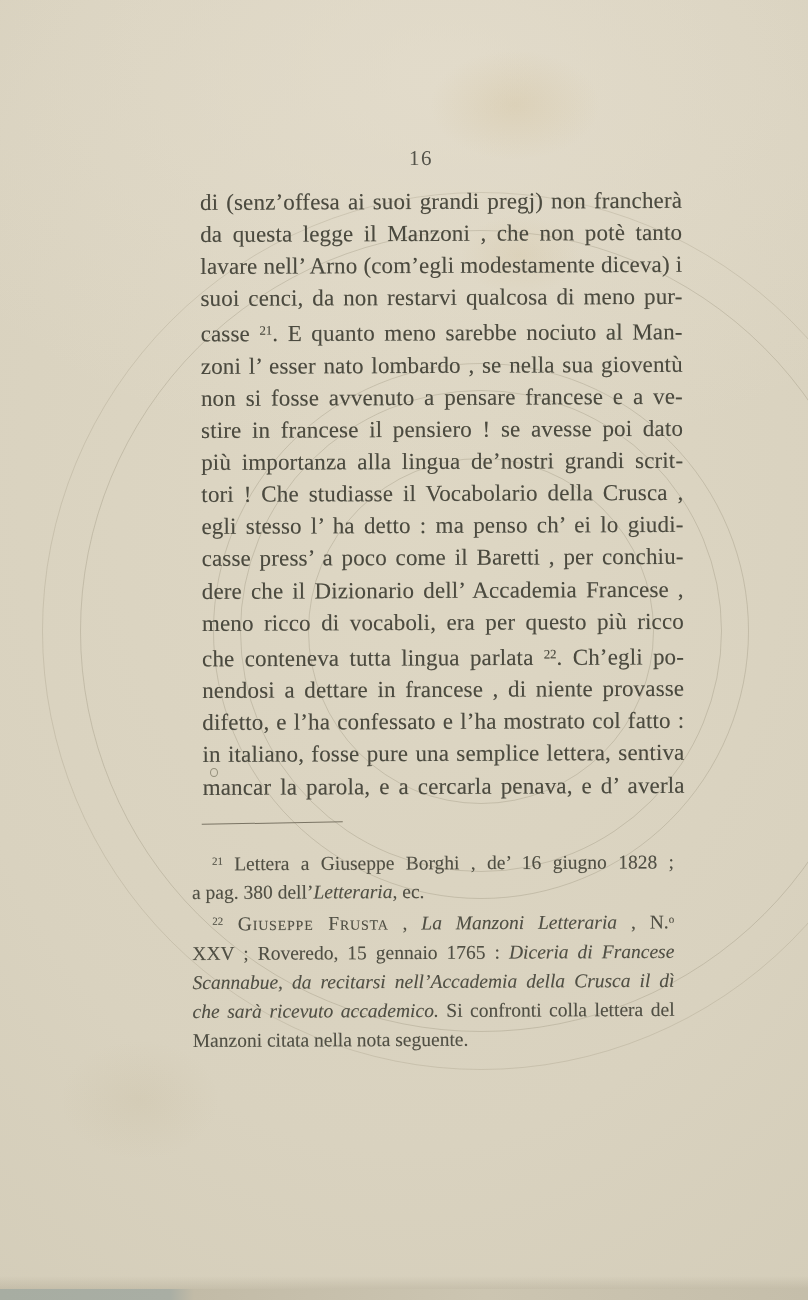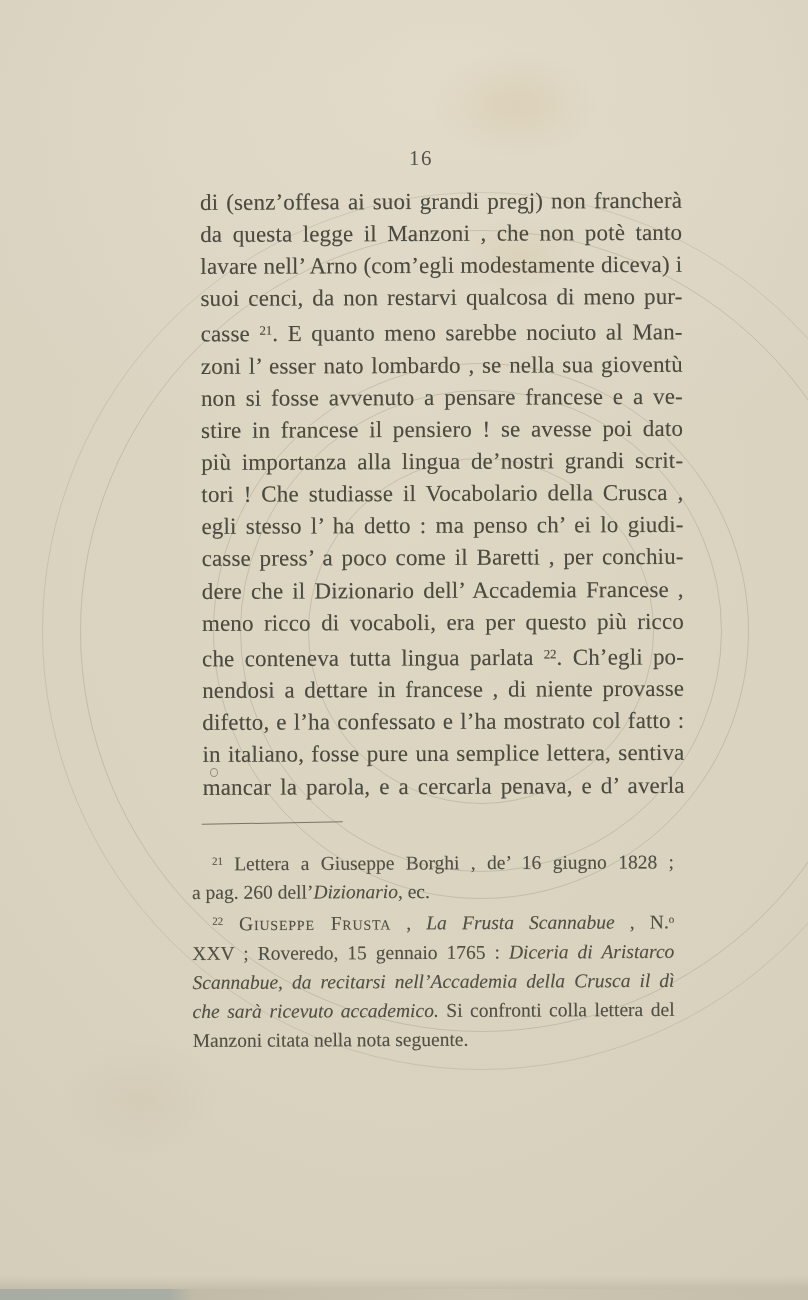--- a/index.html
+++ b/index.html
@@ -92,20 +92,20 @@
     <div class="ml"><span>nendosi a dettare in francese , di niente provasse</span></div>
     <div class="ml"><span>difetto, e l’ha confessato e l’ha mostrato col fatto :</span></div>
     <div class="ml"><span>in italiano, fosse pure una semplice lettera, sentiva</span></div>
     <div class="ml"><span>mancar la parola, e a cercarla penava, e d’ averla</span></div>
   </div>
 
   <div class="rule"></div>
 
   <div class="foot">
     <div class="fl just ind"><span class="sup">21</span><span> Lettera a Giuseppe Borghi , de’ 16 giugno 1828 ;</span></div>
-    <div class="fl"><span>a pag. 260 dell’</span><span class="it">Dizionario</span><span>, ec.</span></div>
-    <div class="fl just ind"><span class="sup">22</span><span class="sc"> Giuseppe Frusta</span><span> , </span><span class="it">La Frusta Scannabue</span><span> , N.</span><span class="sup">o</span></div>
-    <div class="fl just"><span>XXV ; Roveredo, 15 gennaio 1765 : </span><span class="it">Diceria di Aristarco</span></div>
+    <div class="fl"><span>a pag. 380 dell’</span><span class="it">Letteraria</span><span>, ec.</span></div>
+    <div class="fl just ind"><span class="sup">22</span><span class="sc"> Giuseppe Frusta</span><span> , </span><span class="it">La Manzoni Letteraria</span><span> , N.</span><span class="sup">o</span></div>
+    <div class="fl just"><span>XXV ; Roveredo, 15 gennaio 1765 : </span><span class="it">Diceria di Francese</span></div>
     <div class="fl just"><span class="it">Scannabue, da recitarsi nell’Accademia della Crusca il dì</span></div>
     <div class="fl just"><span class="it">che sarà ricevuto accademico.</span><span> Si confronti colla lettera del</span></div>
     <div class="fl"><span>Manzoni citata nella nota seguente.</span></div>
   </div>
 </div>
 
 </body></html>

